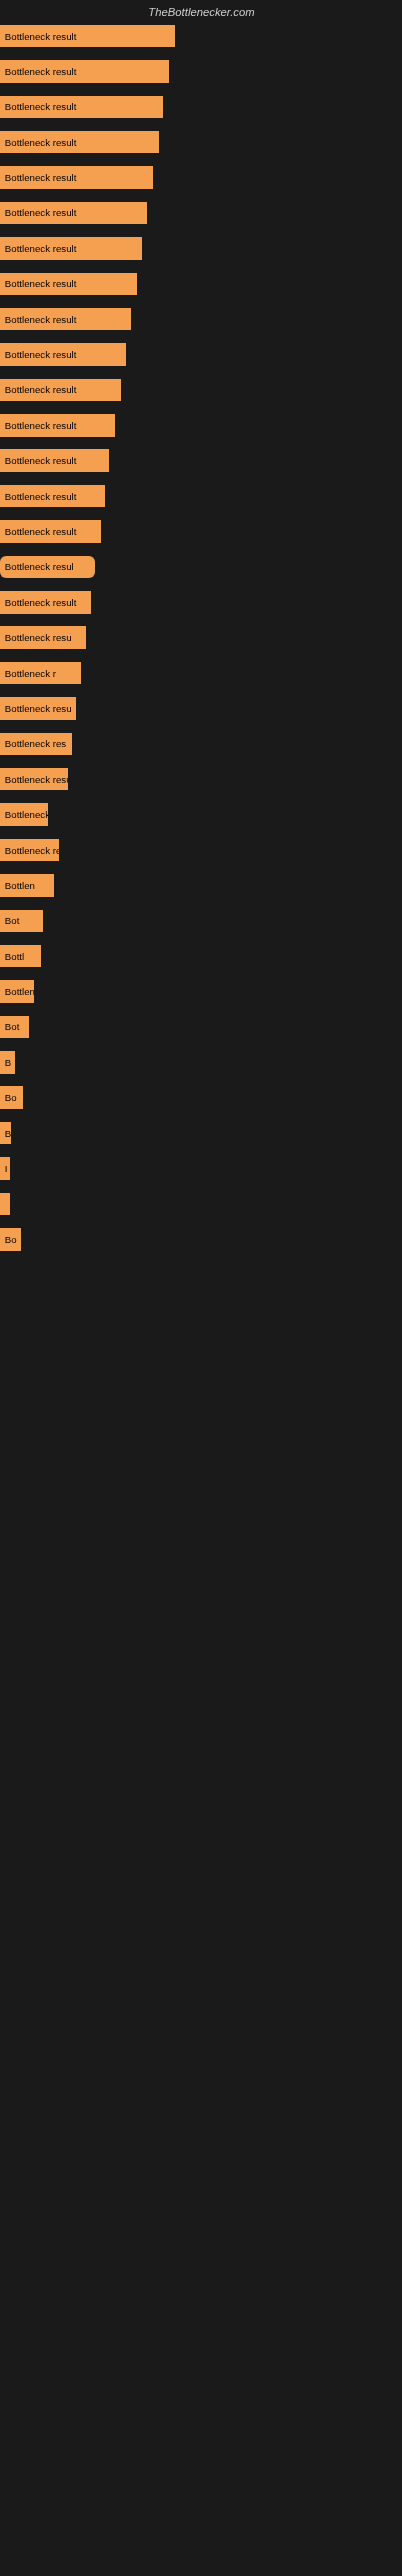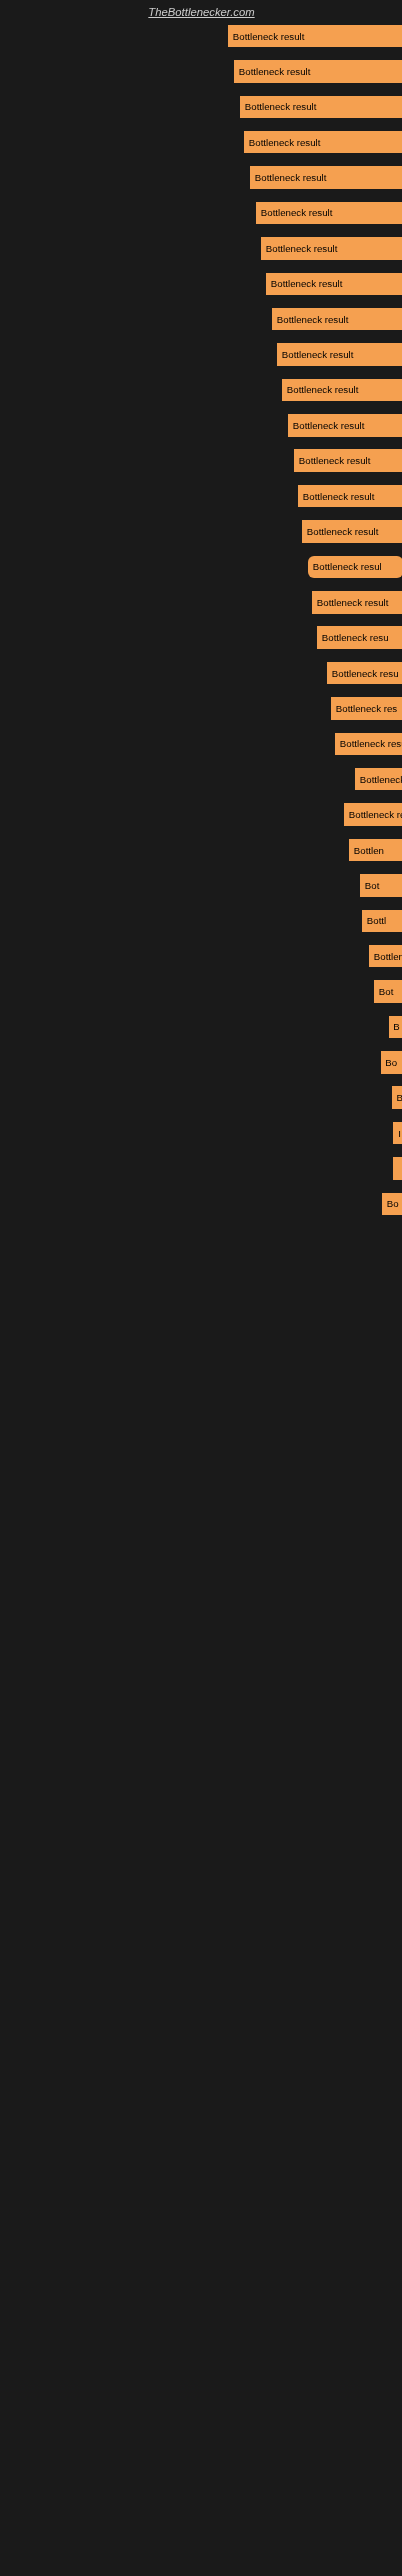--- a/index.html
+++ b/index.html
@@ -13,27 +13,25 @@
       min-height: 2576px;
       font-family: Arial, sans-serif;
       position: relative;
     }
     .site-title {
       text-align: center;
       color: #cccccc;
       font-size: 11.3px;
       padding: 6.4px 0 3.2px 0;
       font-style: italic;
-      text-decoration: underline;
     }
     .bar-item {
       display: flex;
       align-items: center;
       margin-bottom: 1.6px;
-      justify-content: flex-end;
     }
     .bar {
       background-color: #f5a050;
       color: #000;
       font-size: 9.7px;
       font-weight: normal;
       padding: 4.8px 4.8px;
       white-space: nowrap;
       overflow: hidden;
       display: flex;
@@ -103,20 +101,23 @@
     <div class="bar-item">
       <div class="bar" style="width: 95px; border-radius: 6px;">Bottleneck resul</div>
     </div>
     <div class="bar-item">
       <div class="bar" style="width: 91px;">Bottleneck result</div>
     </div>
     <div class="bar-item">
       <div class="bar" style="width: 86px;">Bottleneck resu</div>
     </div>
     <div class="bar-item">
+      <div class="bar" style="width: 81px;">Bottleneck r</div>
+    </div>
+    <div class="bar-item">
       <div class="bar" style="width: 76px;">Bottleneck resu</div>
     </div>
     <div class="bar-item">
       <div class="bar" style="width: 72px;">Bottleneck res</div>
     </div>
     <div class="bar-item">
       <div class="bar" style="width: 68px;">Bottleneck result</div>
     </div>
     <div class="bar-item">
       <div class="bar" style="width: 48px;">Bottleneck</div>

